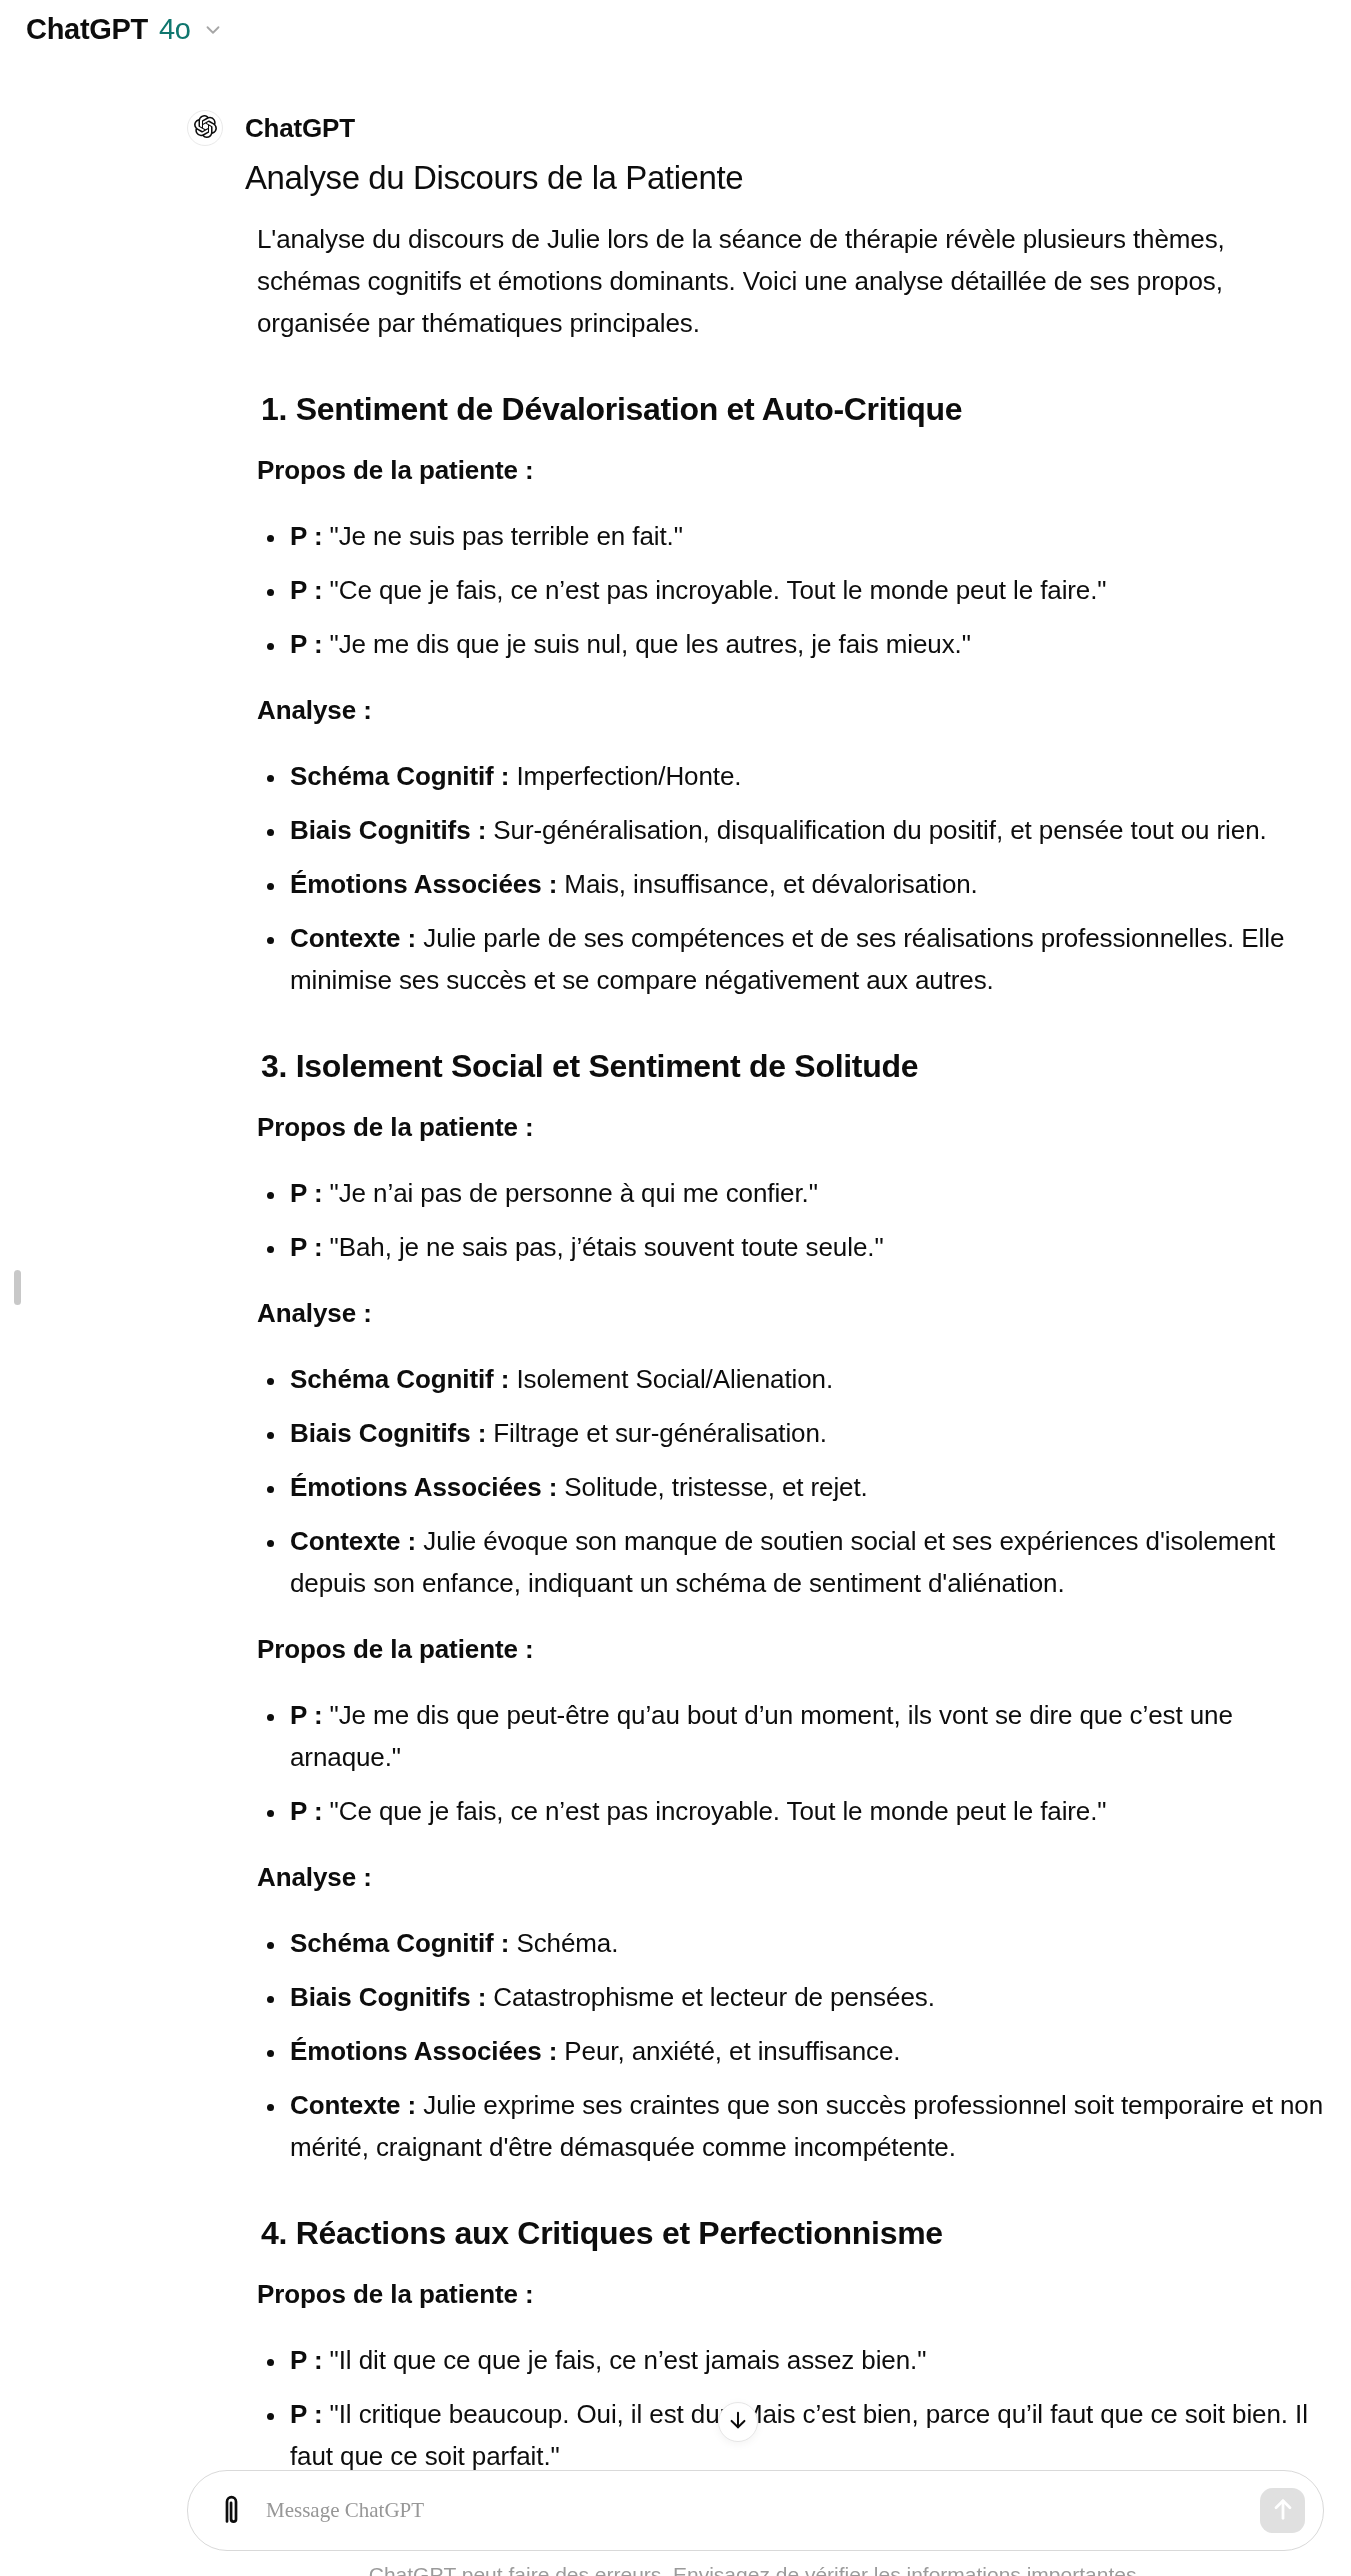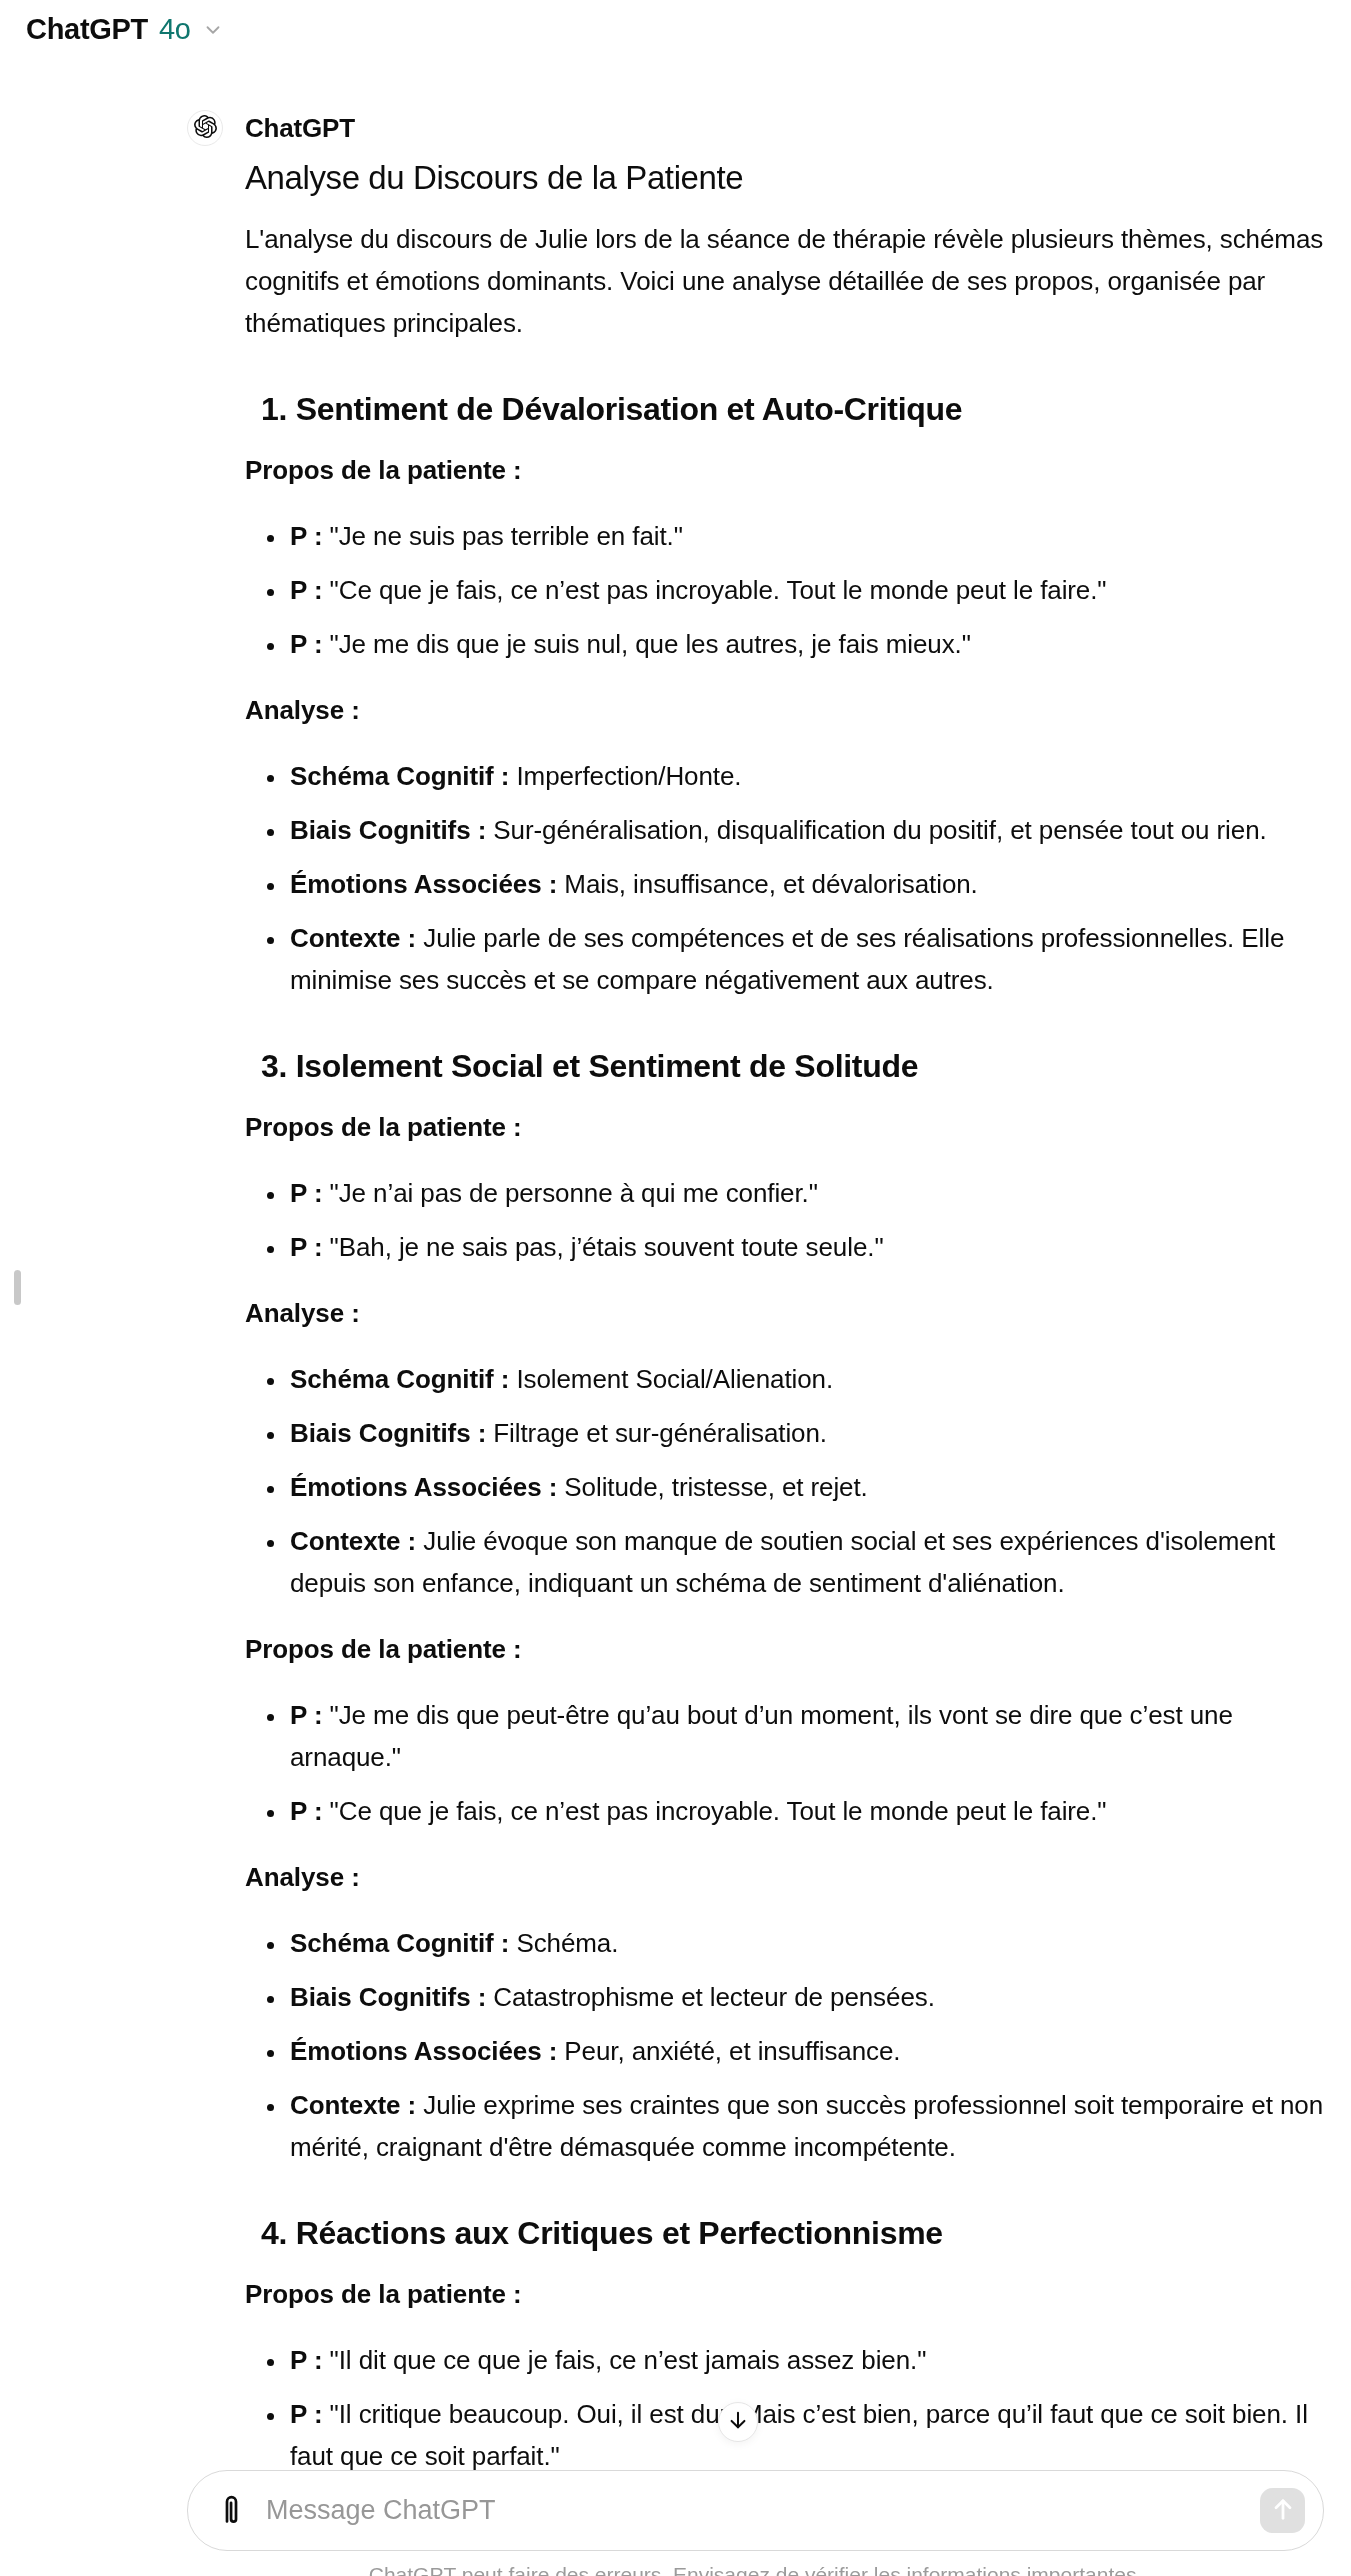--- a/index.html
+++ b/index.html
@@ -39,21 +39,21 @@
   .content { flex: 1; min-width: 0; }
   .sender {
     font-size: 26px; font-weight: 700; line-height: 36px;
     letter-spacing: -0.2px;
   }
   h1.msg-title {
     font-size: 33px; font-weight: 400; line-height: 41px;
     letter-spacing: -0.4px; margin: 11px 0 0 0;
   }
   .content p {
-    font-size: 26px; line-height: 42px; margin: 20px 0;
+    font-size: 26px; line-height: 42px; margin: 20px 12px;
     letter-spacing: -0.1px;
   }
   .content h3 {
     font-size: 32px; font-weight: 700; line-height: 40px;
     letter-spacing: -0.3px; margin: 45px 0 20px 16px;
   }
   .content ul {
     margin: 24px 0; padding-left: 42px;
     font-size: 26px; line-height: 42px; letter-spacing: -0.1px;
     list-style: disc;
@@ -88,22 +88,22 @@
     display: flex; align-items: center;
     padding: 0 18px 0 30px;
   }
   .attach-btn {
     border: none; background: transparent; padding: 0;
     display: flex; align-items: center; justify-content: center;
     cursor: pointer; flex: none;
   }
   .msg-input {
     flex: 1; border: none; outline: none; background: transparent;
-    font-family: Liberation Sans, sans-serif;
-    font-size: 27px; color: #c2410c;
+    font-family: Liberation Serif, serif;
+    font-size: 21px; color: #c2410c;
     margin-left: 19px; min-width: 0;
   }
   .msg-input::placeholder { color: #979797; opacity: 1; }
   .send-btn {
     flex: none; width: 45px; height: 45px;
     border: none; border-radius: 13px; background: #e0e0e0;
     display: flex; align-items: center; justify-content: center;
     cursor: pointer;
   }
 

